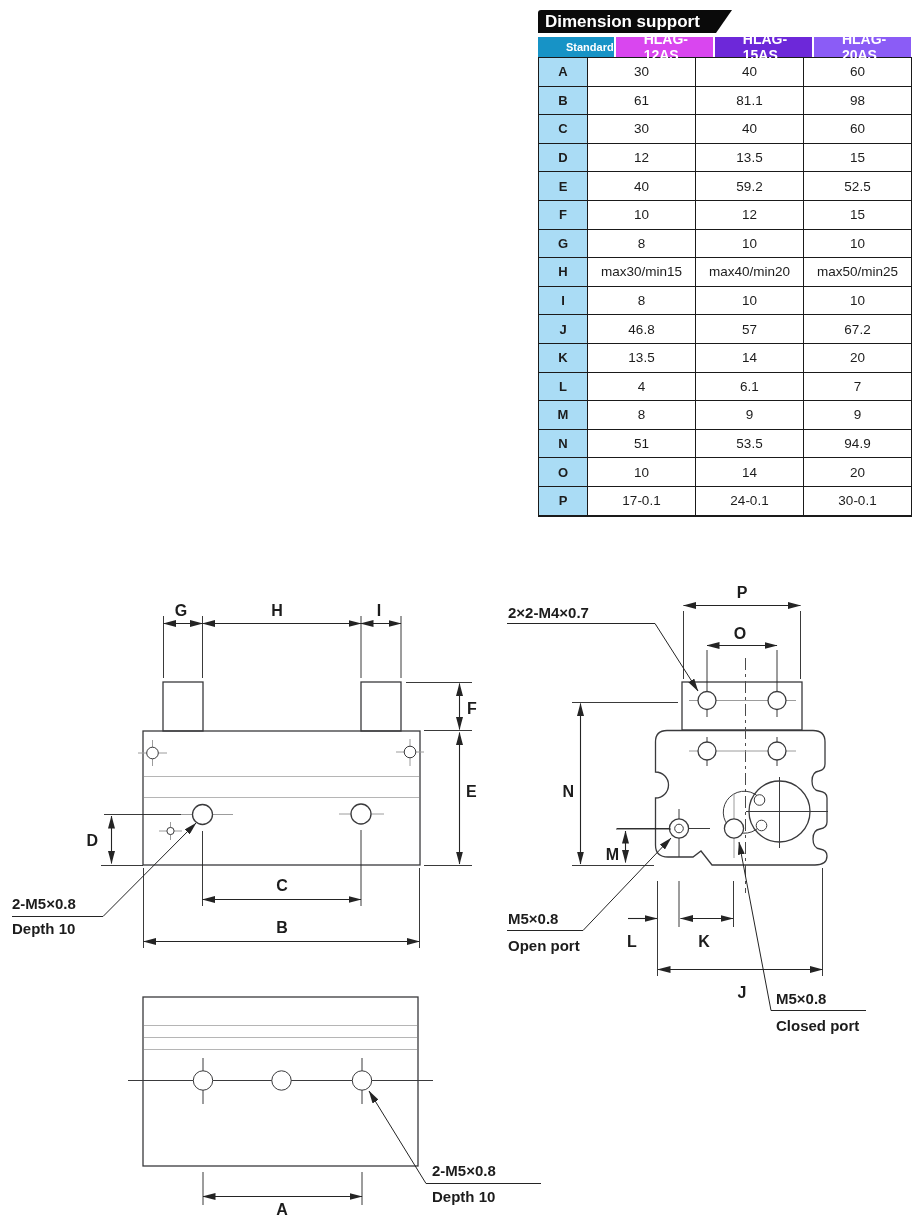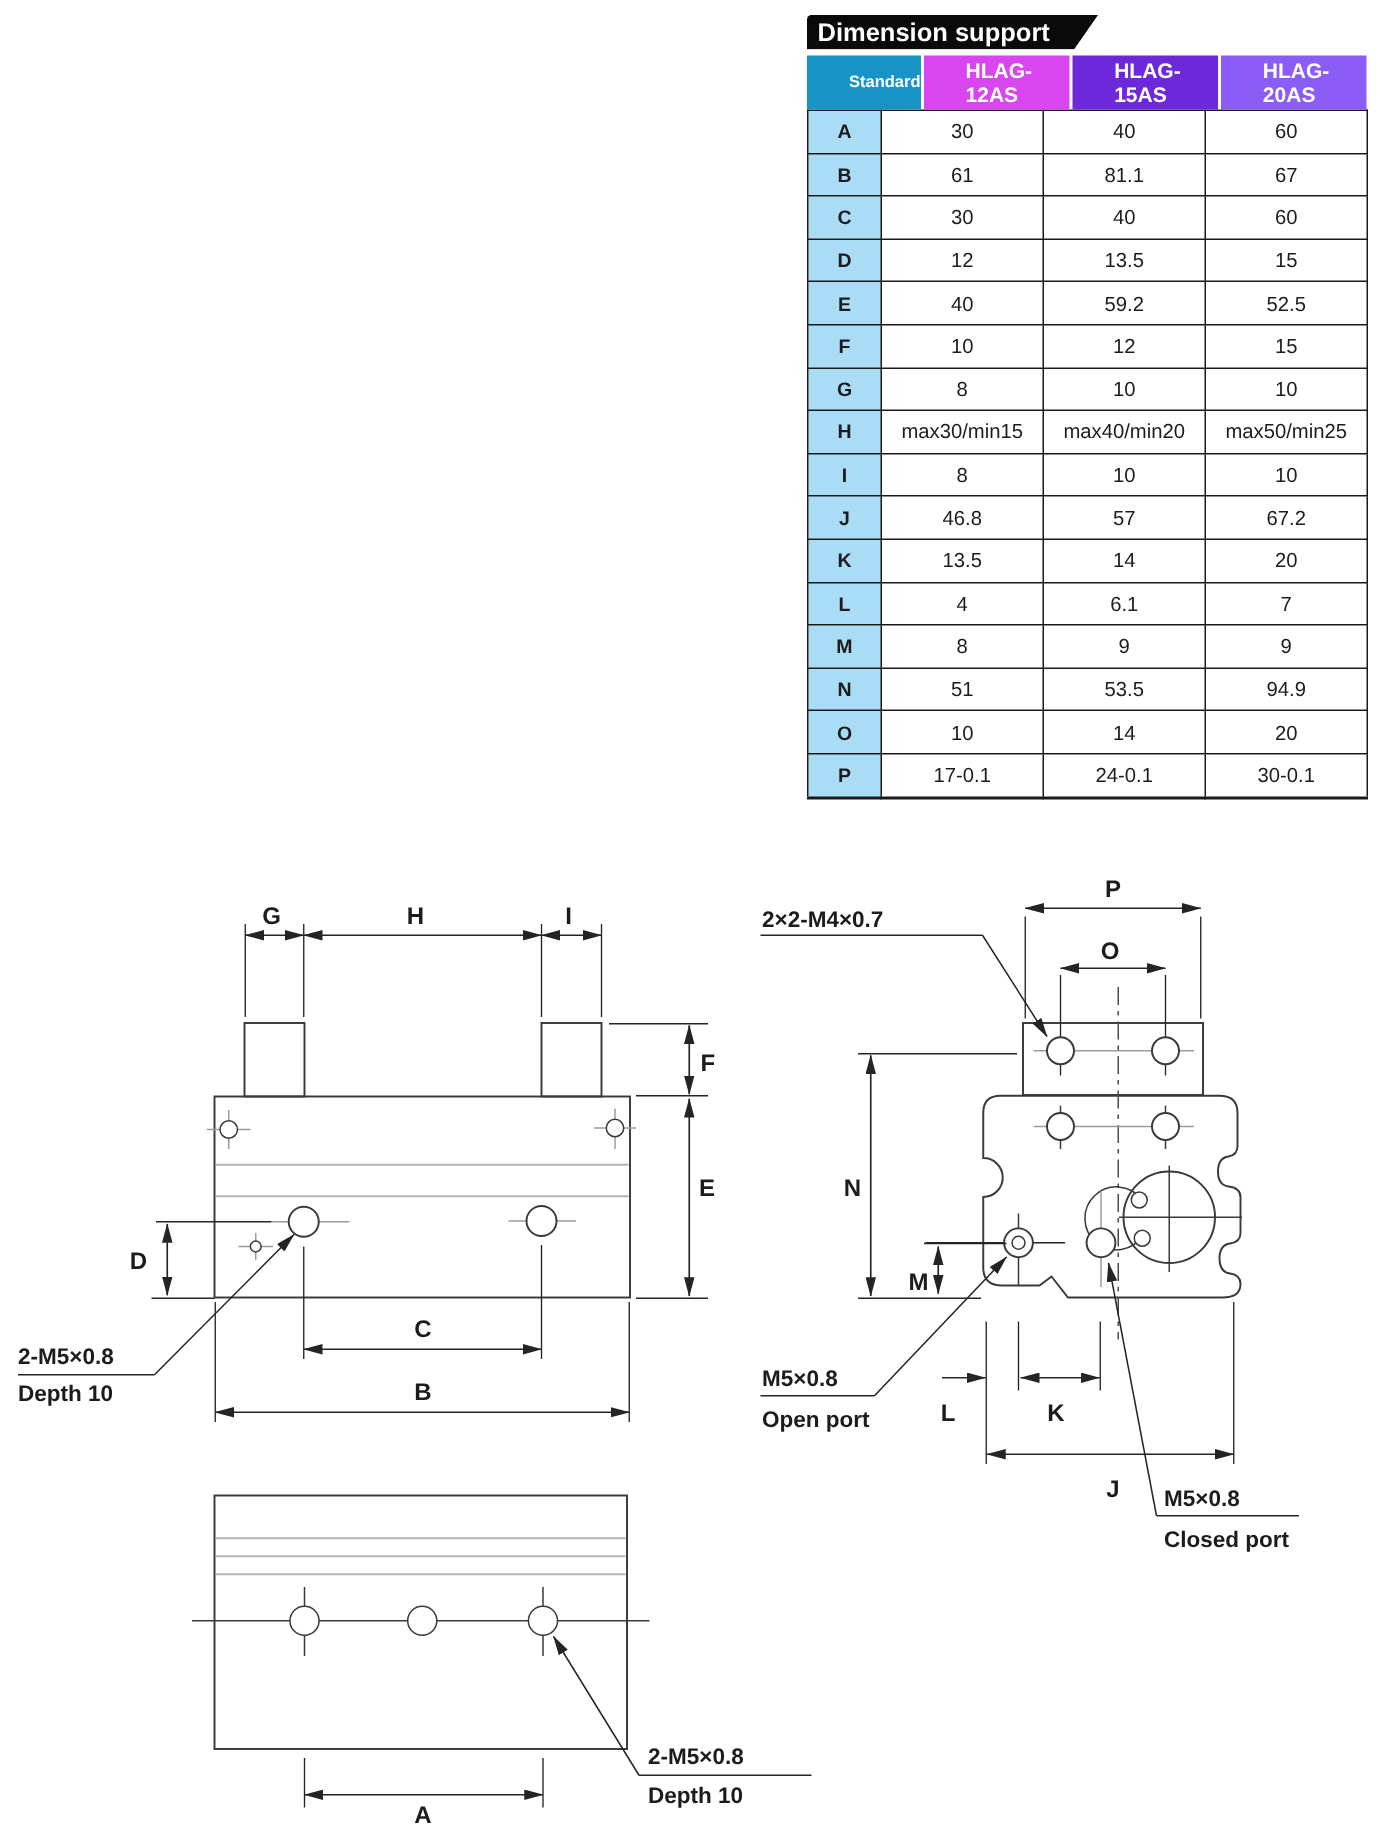--- a/index.html
+++ b/index.html
@@ -7,21 +7,21 @@
         font-family:"Liberation Sans", sans-serif;}
 
   
   #dim-table{position:absolute;left:538px;top:10px;width:374px;}
   .banner{width:194px;height:23px;background:#0a0a0a;color:#ffffff;
           font-size:17px;font-weight:bold;line-height:23px;padding-left:7px;
           box-sizing:border-box;
           clip-path:polygon(0 0,100% 0,calc(100% - 16px) 100%,0 100%);
           border-radius:3px 0 0 0;}
   .hdr-row{display:flex;gap:2px;margin-top:4px;width:373px;}
-  .hdr-cell{background:#1793C6;color:#ffffff;font-weight:bold;height:36px;
+  .hdr-cell{background:#1793C6;color:#ffffff;font-weight:bold;height:20px;
             display:flex;align-items:center;justify-content:center;font-size:14px;padding-left:28px;}
   .hdr-cell.std{width:49px;font-size:11px;}
   .hdr-cell.mod{width:106px;}
   table.body-tbl{border-collapse:collapse;width:373px;table-layout:fixed;}
   table.body-tbl td{border:1px solid #1a1a1a;height:27.6px;text-align:center;
                     font-size:13.5px;color:#1c1c1c;padding:0;}
   table.body-tbl td.rowlabel{background:#AADCF5;font-weight:bold;font-size:13px;}
   table.body-tbl{border-bottom:2px solid #1a1a1a;}
 
   
@@ -66,21 +66,21 @@
           <tr>
             <td class="rowlabel" style="background: rgb(170, 220, 245);">A</td>
             <td>30</td>
             <td>40</td>
             <td>60</td>
           </tr>
           <tr>
             <td class="rowlabel" style="background: rgb(170, 220, 245);">B</td>
             <td>61</td>
             <td>81.1</td>
-            <td>67</td>
+            <td>98</td>
           </tr>
           <tr>
             <td class="rowlabel" style="background: rgb(170, 220, 245);">C</td>
             <td>30</td>
             <td>40</td>
             <td>60</td>
           </tr>
           <tr>
             <td class="rowlabel" style="background: rgb(170, 220, 245);">D</td>
             <td>12</td>

